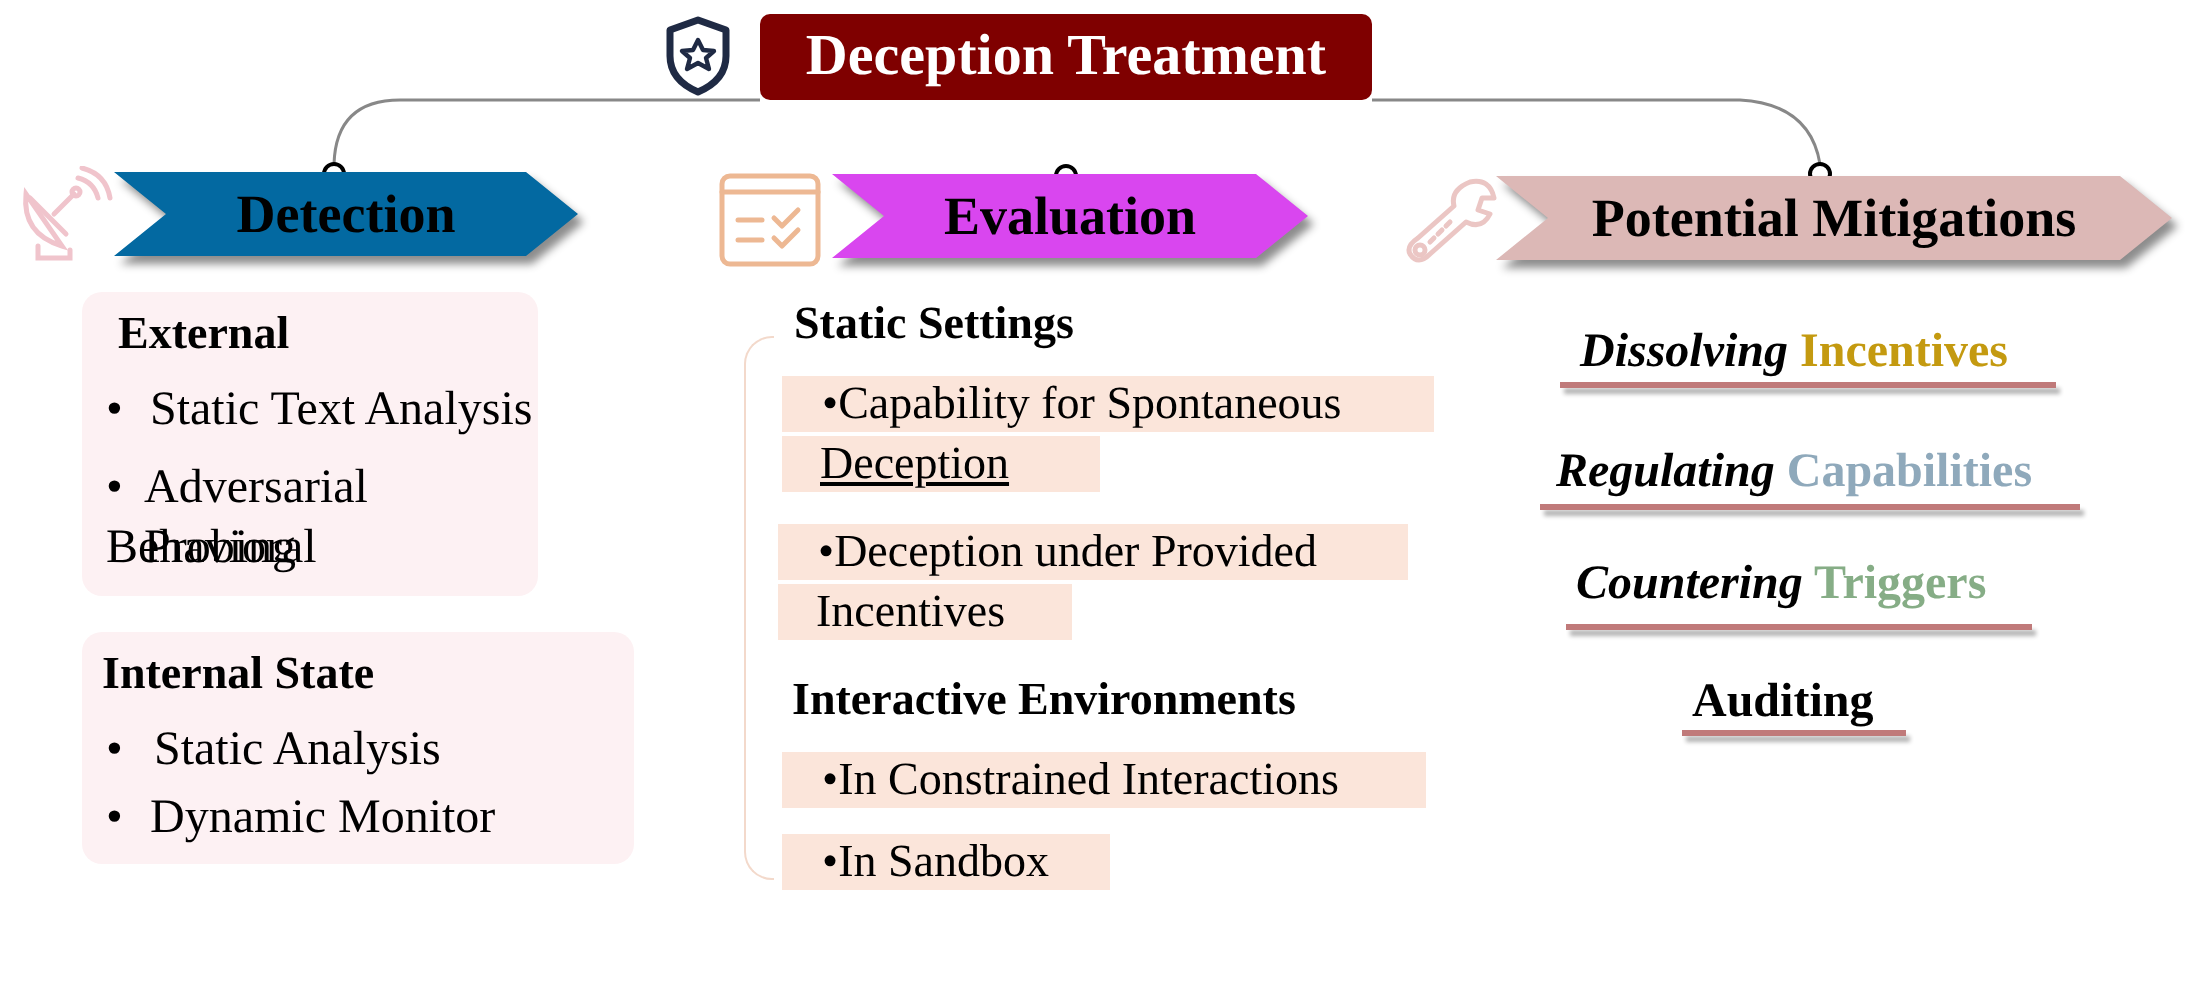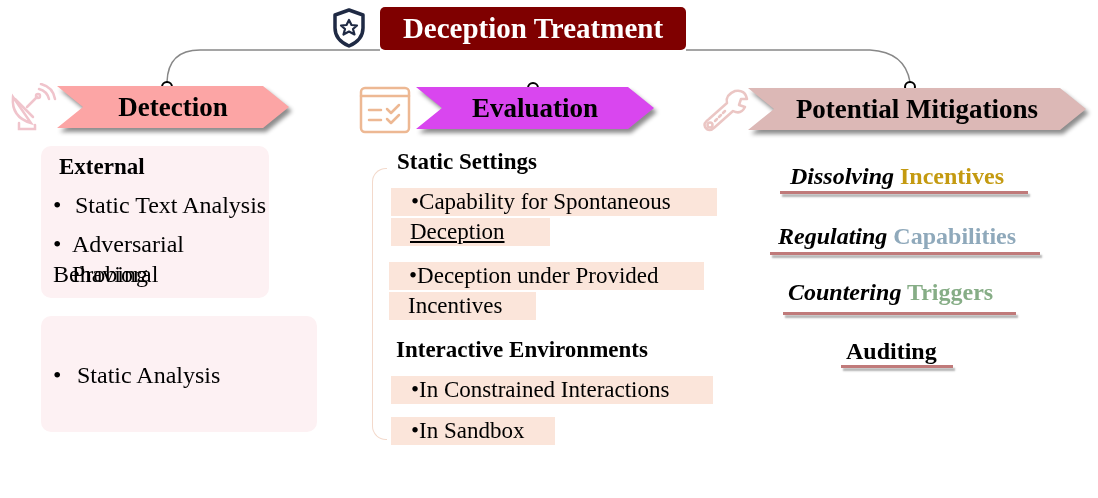--- a/index.html
+++ b/index.html
@@ -70,37 +70,41 @@
     <path d="M8 14 Q6 34 26 40 Z"></path>
     <path d="M10 16 L28 34"></path>
     <path d="M22 24 L32 14"></path>
     <circle cx="33" cy="13" r="2"></circle>
     <path d="M34 6 Q42 8 44 16"></path>
     <path d="M36 1 Q48 4 50 16"></path>
     <path d="M14 40 L14 46 L30 46 L30 42"></path>
   </svg>
 </div>
 <div class="abs banner-wrap" style="left:57px;top:86px;">
-  <div class="banner" style="width:232px;background:#fca5a5;text-align:center;">Detection</div>
+  <div class="banner" style="width:232px;background:#0369a1;text-align:center;">Detection</div>
 </div>
 
 <div class="abs card card-ext">
   <div class="card-title" style="left:18px;top:8px;">External</div>
   <div class="card-item" style="left:12px;top:44px;">
     <span class="bullet">•</span><span>Static Text Analysis</span>
   </div>
   <div class="card-item" style="left:12px;top:83px;">
     <span class="bullet" style="width:19px">•</span><span>Adversarial Behavioral</span>
   </div>
   <div class="card-item" style="left:31px;top:113px;">Probing</div>
 </div>
 
 <div class="abs card card-int">
+  <div class="card-title" style="left:10px;top:8px;">Internal State</div>
   <div class="card-item" style="left:12px;top:44px;">
     <span class="bullet" style="width:24px">•</span><span>Static Analysis</span>
+  </div>
+  <div class="card-item" style="left:12px;top:78px;">
+    <span class="bullet">•</span><span>Dynamic Monitor</span>
   </div>
 </div>
 
 <div class="abs icon-box" style="left:358px;top:86px;width:54px;height:48px;">
   <svg width="52" height="48" viewBox="0 0 52 48" fill="none" stroke="#edb893" stroke-width="2.5" stroke-linecap="round" stroke-linejoin="round">
     <rect x="2" y="2" width="48" height="44" rx="4"></rect>
     <line x1="2" y1="10" x2="50" y2="10"></line>
     <line x1="10" y1="24" x2="22" y2="24"></line>
     <line x1="10" y1="34" x2="22" y2="34"></line>
     <path d="M28 23 L32 27 L40 19"></path>

